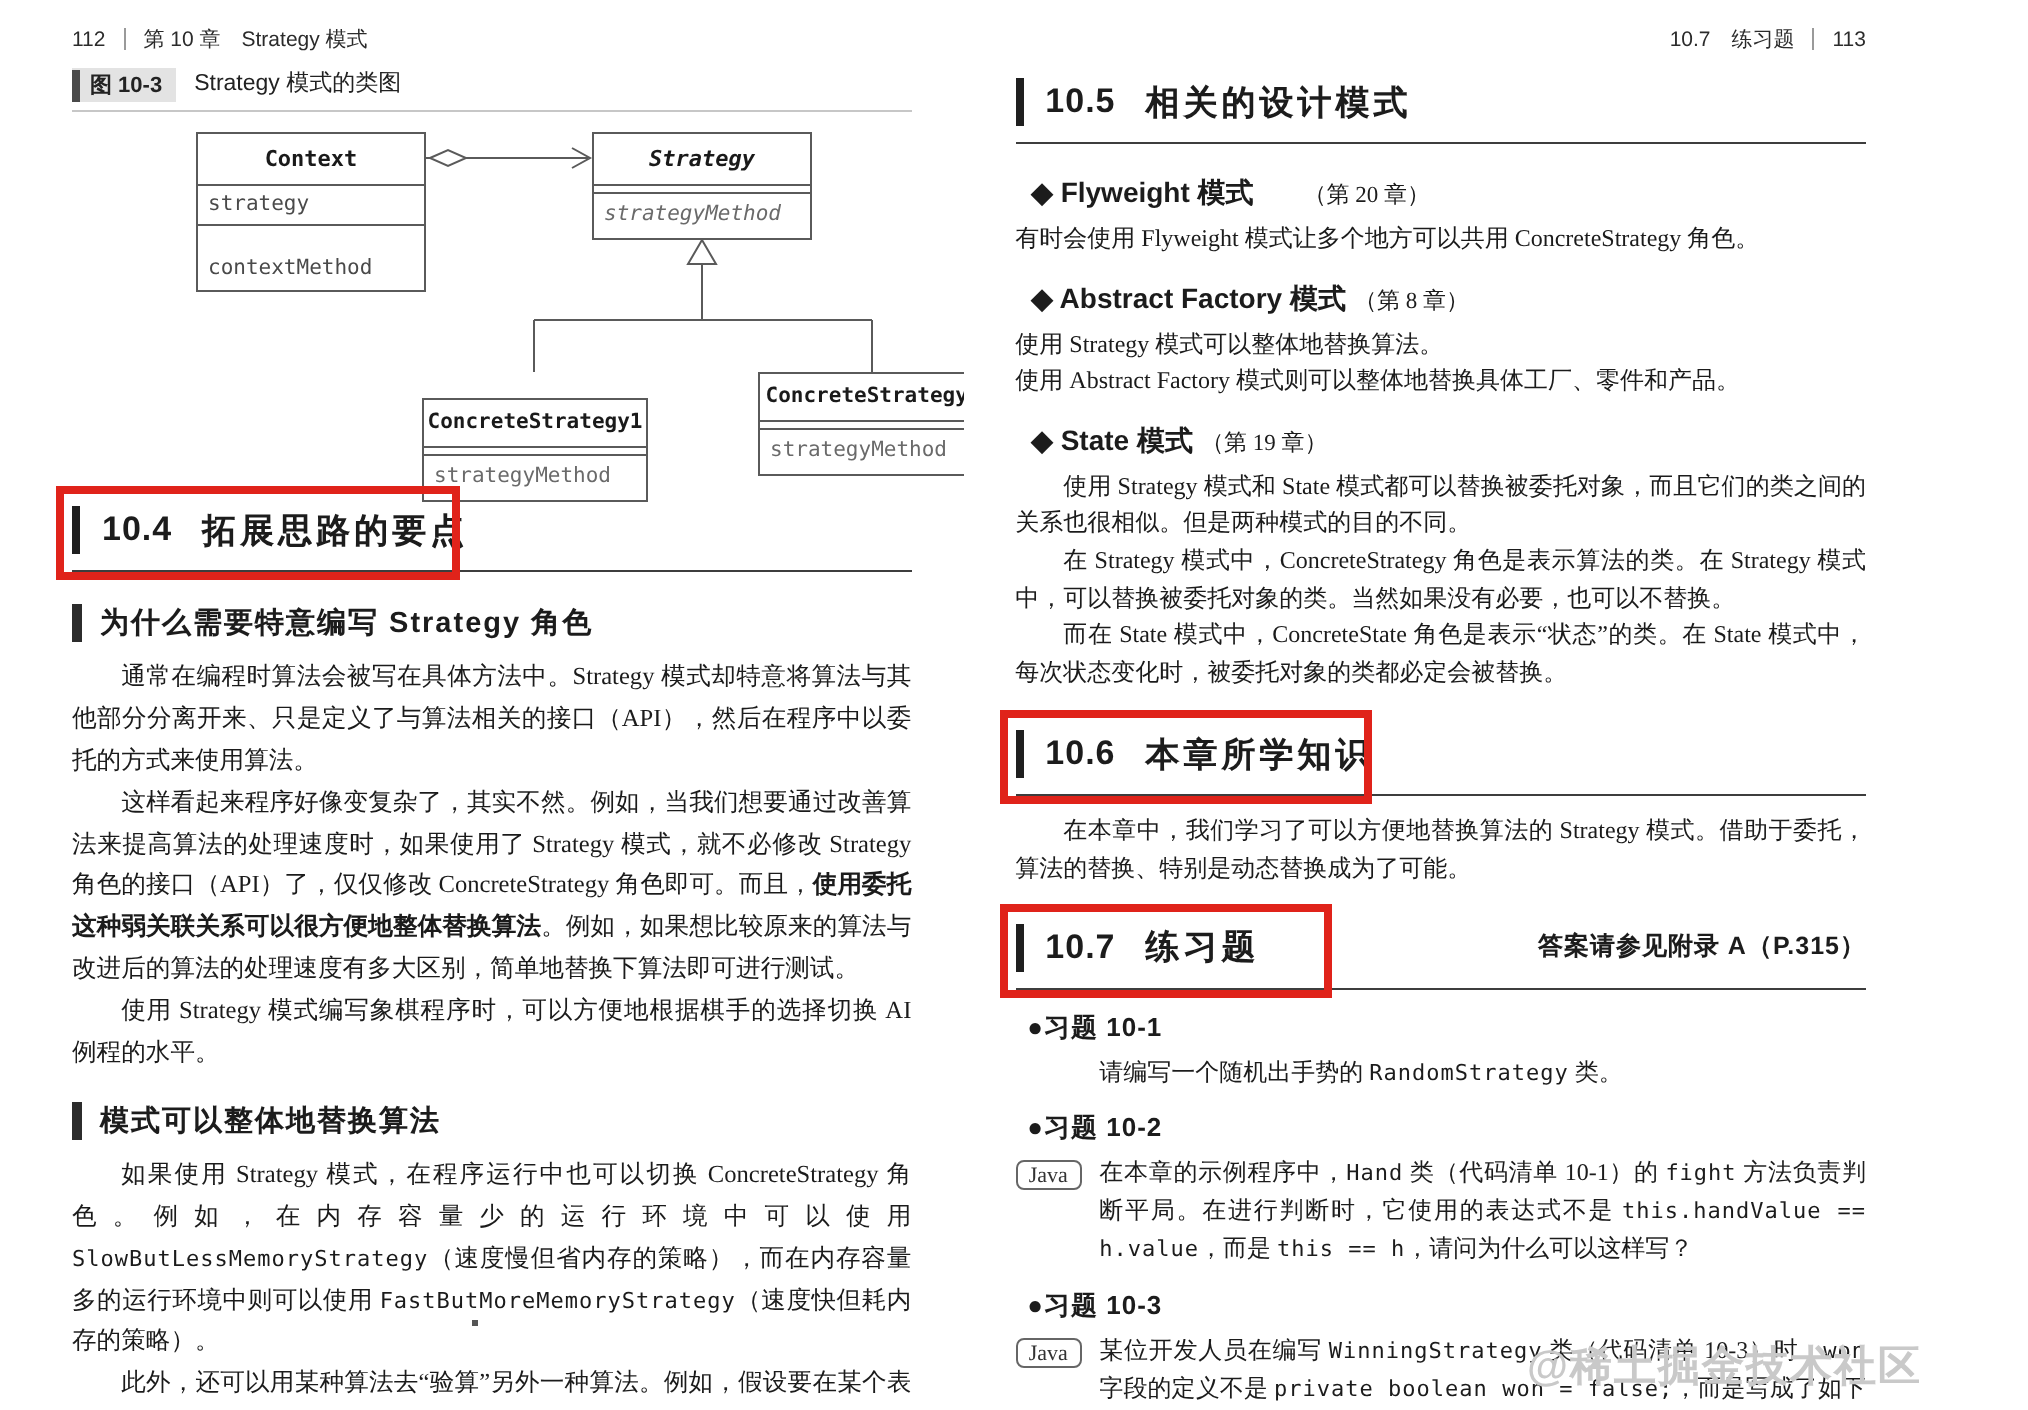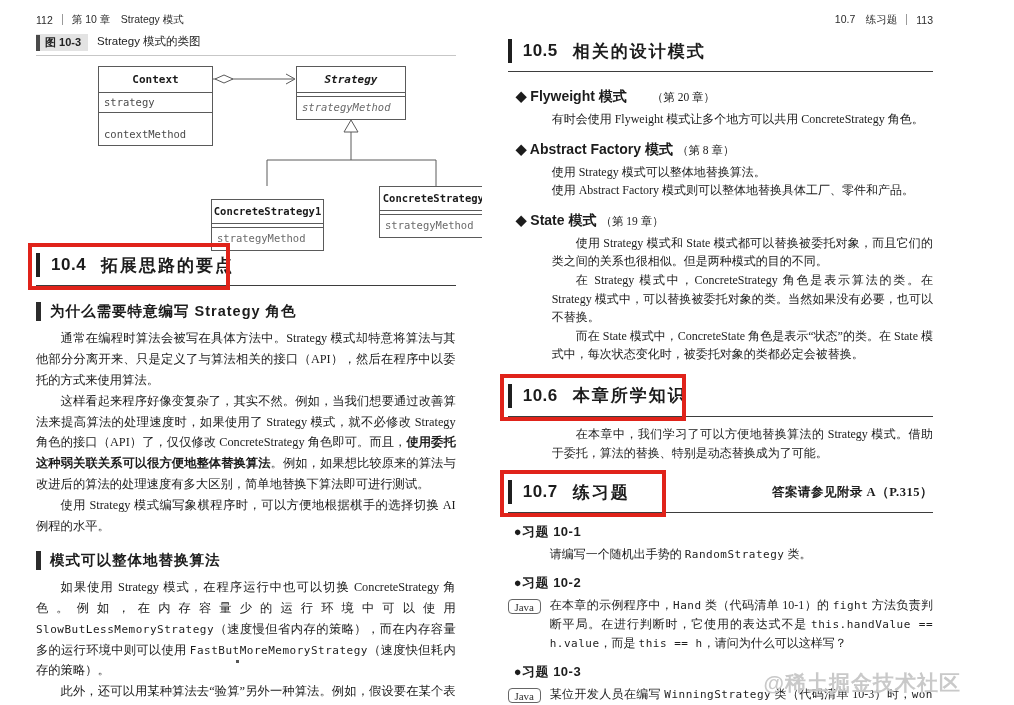--- a/index.html
+++ b/index.html
@@ -42,31 +42,31 @@
   
   .sec-head { position:relative; display:flex; align-items:center;
               border-bottom:1.5px solid #3d3d3d; padding:2px 0 8px 0;
               font-family:"Liberation Sans", sans-serif; }
   .sec-bar { width:4px; height:24px; background:#1f1f1f; margin-right:11px; flex:0 0 auto; }
   .sec-num { font-size:17px; font-weight:bold; margin-right:15px; letter-spacing:0.5px; }
   .sec-title { font-size:17px; font-weight:bold; letter-spacing:2px; }
   .red-frame { position:absolute; border:4px solid #e0231a; left:-8px; top:-8px; height:47px;
                pointer-events:none; }
   .answer-note { margin-left:auto; font-weight:bold; font-size:12.5px; letter-spacing:0.5px;
-                 font-family:Liberation Serif, serif; }
+                 font-family:Liberation Sans, sans-serif; }
 
   
   .subsec { display:flex; align-items:center; gap:9px; margin:14px 0 7px 0;
             font-family:"Liberation Sans", sans-serif; }
   .subsec-bar { width:5px; height:19px; background:#2c2c2c; flex:0 0 auto; }
   .subsec-title { font-size:14.5px; font-weight:bold; letter-spacing:1px; }
 
   
   p.body { font-size:12.3px; line-height:1.7; text-align:justify; margin:0; text-indent:2em; color:#1b1b1b; }
-  .page.right p.body { font-size:12px; line-height:1.55;margin-left:44px; }
+  .page.right p.body { font-size:12px; line-height:1.55; }
   p.body.noindent { text-indent:0; }
   .mono { font-family:"DejaVu Sans Mono", monospace; font-size:11px; letter-spacing:0.5px; }
   .bold { font-weight:bold; }
 
   
   .pat-title { display:flex; align-items:baseline; gap:4px; margin:12px 0 4px 8px; }
   .pat-name { font-family:"Liberation Sans", sans-serif; font-weight:bold; font-size:14px; }
   .pat-chap { font-size:11.5px; }
 
   

